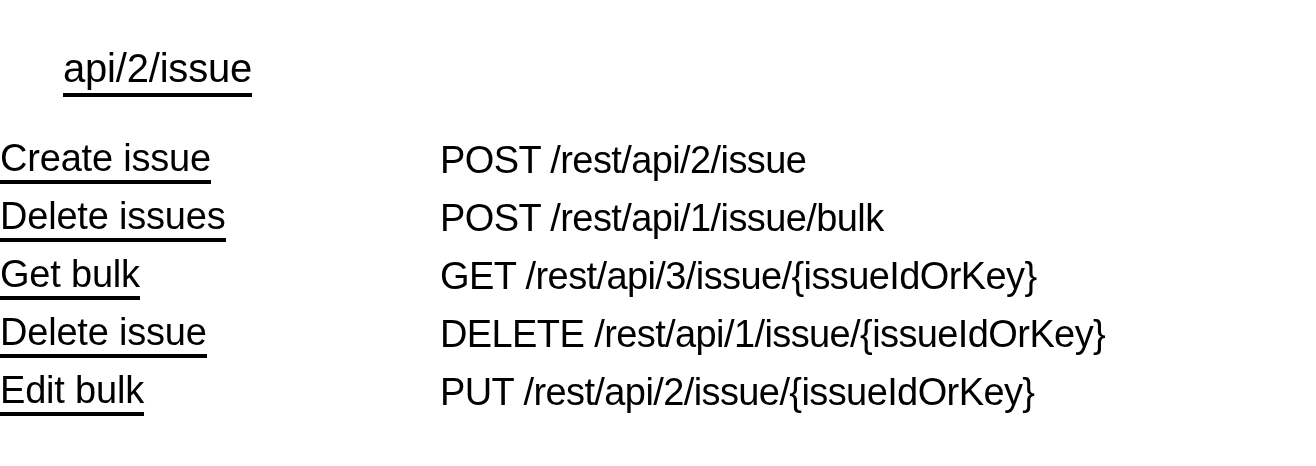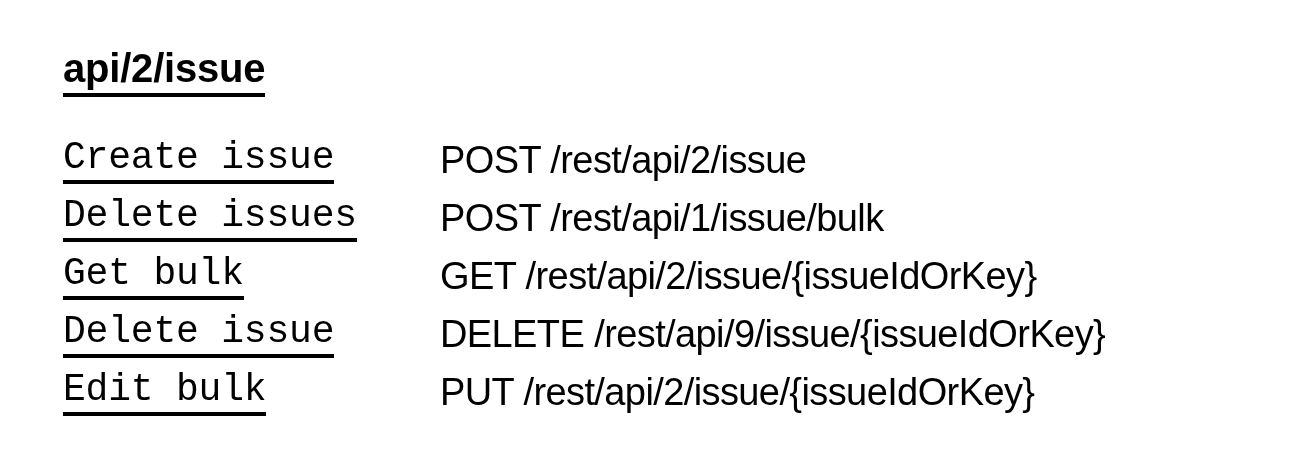--- a/index.html
+++ b/index.html
@@ -25,21 +25,21 @@
     height: 466px;
   }
 
   
   .doc-title {
     position: absolute;
     left: 63px;
     top: 17px;
     font-size: 40px;
     line-height: 48px;
-    font-weight: 700;
+    font-weight: 400;
     letter-spacing: -0.2px;
     white-space: nowrap;
     color: #000000;
   }
   .doc-title .title-text {
     display: inline-block;
     border-bottom: 4px solid #000000;
     padding-bottom: 1px;
   }
 
@@ -56,24 +56,22 @@
     height: 58px;
   }
   .endpoint-table td {
     padding: 0;
     vertical-align: middle;
     white-space: nowrap;
   }
 
   td.col-link {
     width: 440px;
-    padding-left: 63px;
     box-sizing: border-box;
     text-align: left;
-    font-family: Liberation Mono, monospace;
   }
   td.col-endpoint {
     width: 876px;
   }
 
   .op-link {
     display: inline-block;
     font-size: 38px;
     line-height: 44px;
     font-weight: 400;
@@ -123,30 +121,30 @@
         <td class="col-endpoint">
           <span class="endpoint-path">POST /rest/api/1/issue/bulk</span>
         </td>
       </tr>
 
       <tr>
         <td class="col-link">
           <a class="op-link" href="#">Get bulk</a>
         </td>
         <td class="col-endpoint">
-          <span class="endpoint-path">GET /rest/api/2/issue/{issueIdOrKey}</span>
+          <span class="endpoint-path">GET /rest/api/3/issue/{issueIdOrKey}</span>
         </td>
       </tr>
 
       <tr>
         <td class="col-link">
           <a class="op-link" href="#">Delete issue</a>
         </td>
         <td class="col-endpoint">
-          <span class="endpoint-path">DELETE /rest/api/9/issue/{issueIdOrKey}</span>
+          <span class="endpoint-path">DELETE /rest/api/1/issue/{issueIdOrKey}</span>
         </td>
       </tr>
 
       <tr>
         <td class="col-link">
           <a class="op-link" href="#">Edit bulk</a>
         </td>
         <td class="col-endpoint">
           <span class="endpoint-path">PUT /rest/api/2/issue/{issueIdOrKey}</span>
         </td>

